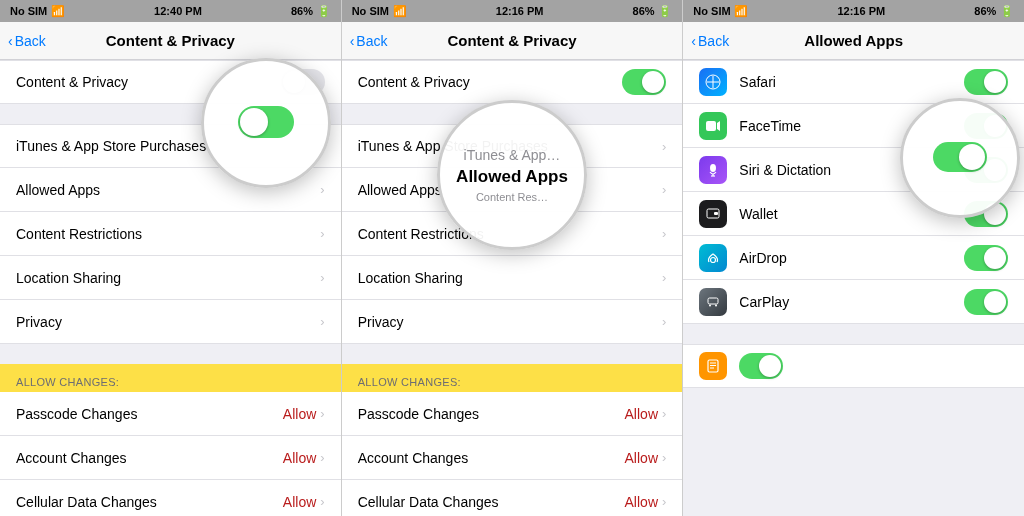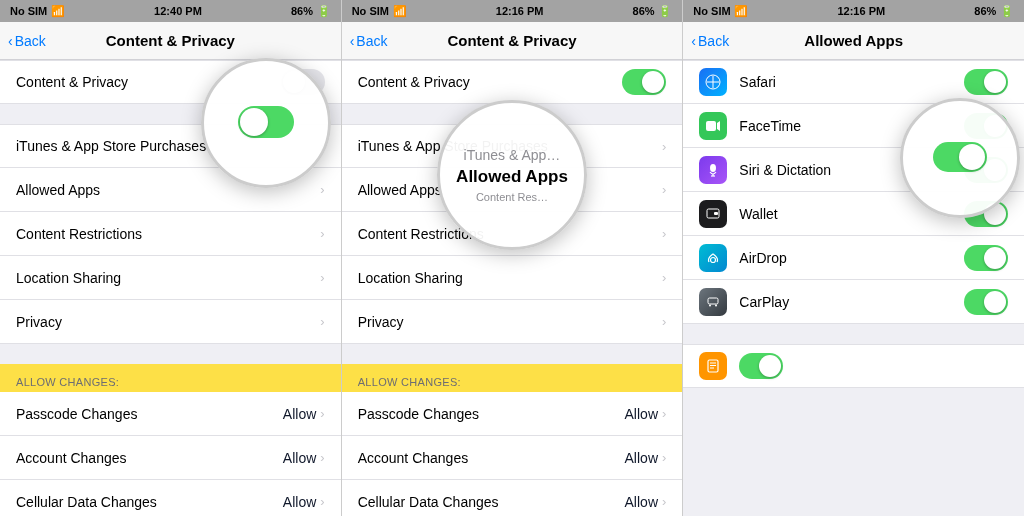--- a/index.html
+++ b/index.html
@@ -89,21 +89,21 @@
     .settings-item:first-of-type {
       border-top: 1px solid #e0e0e5;
     }
     .settings-item-label {
       flex: 1;
       font-size: 14px;
       color: #000;
     }
     .settings-item-value {
       font-size: 14px;
-      color: #0f172a;
+      color: #b91c1c;
       margin-right: 4px;
     }
     .chevron {
       color: #c7c7cc;
       font-size: 13px;
     }
     
     .toggle {
       width: 44px;
       height: 26px;

